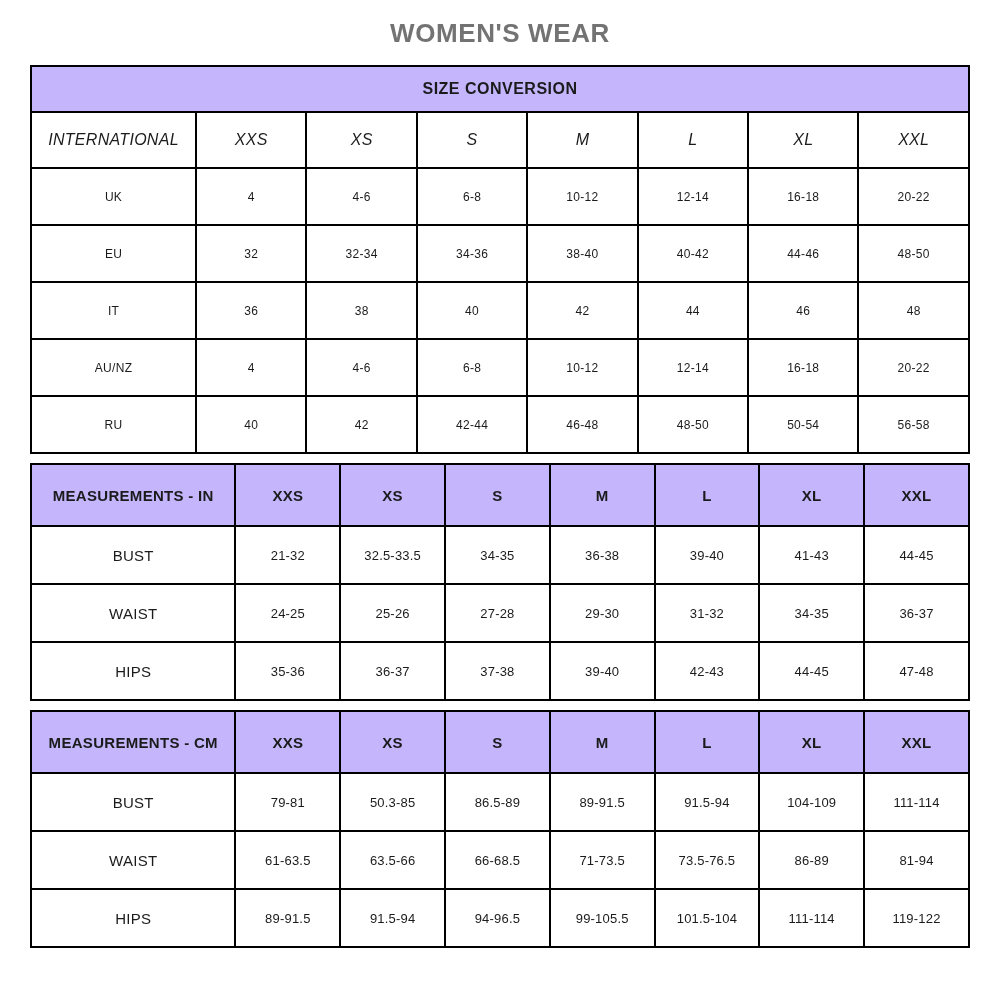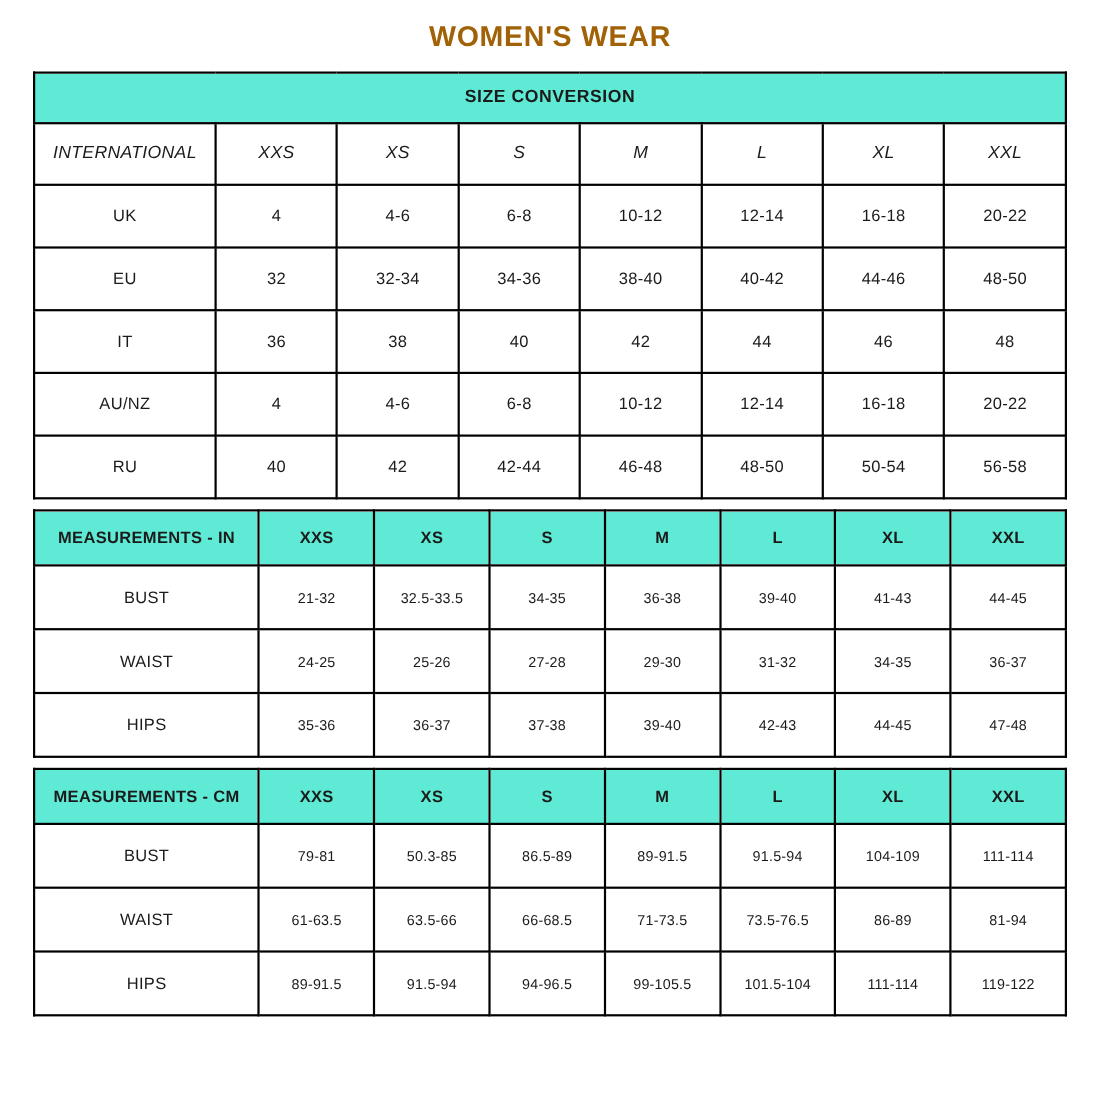--- a/index.html
+++ b/index.html
@@ -9,48 +9,48 @@
     font-family: "Liberation Sans", sans-serif;
     color: #1b1b1b;
   }
   .page { padding: 12px 30px 16px; }
   h1.page-title {
     text-align: center;
     font-size: 26px;
     font-weight: bold;
     letter-spacing: 0.6px;
     margin: 6px 0 16px;
-    color: #a16207;
+    color: #737373;
   }
   table.tbl {
     width: 100%;
     border-collapse: collapse;
     table-layout: fixed;
     margin-bottom: 9px;
   }
   .tbl th, .tbl td {
     border: 2px solid #000000;
     text-align: center;
     vertical-align: middle;
     overflow: hidden;
   }
   .gray {
-    background: #5eead4;
+    background: #c4b5fd;
     font-weight: bold;
   }
   
   .t1 .title-row th {
     height: 46px;
     font-size: 16px;
     letter-spacing: 0.5px;
   }
   .t1 .hdr td { height: 56px; font-size: 16px; font-weight: normal; letter-spacing: 0.3px; font-style: italic; }
-  .t1 .data td { height: 57px; font-size: 15px; letter-spacing: 0.3px; }
+  .t1 .data td { height: 57px; font-size: 12px; letter-spacing: 0.3px; }
   
-  .t2 .hdr th { height: 50px; font-size: 15px; letter-spacing: 0.3px; }
+  .t2 .hdr th { height: 62px; font-size: 15px; letter-spacing: 0.3px; }
   .t2 .data td { height: 58px; }
   .t2 .row-label { font-size: 15px; letter-spacing: 0.3px; }
   .t2 .val { font-size: 13px; letter-spacing: 0.2px; }
 </style>
 </head>
 <body>
 
 <div class="page">
 
   <h1 class="page-title">WOMEN'S WEAR</h1>

